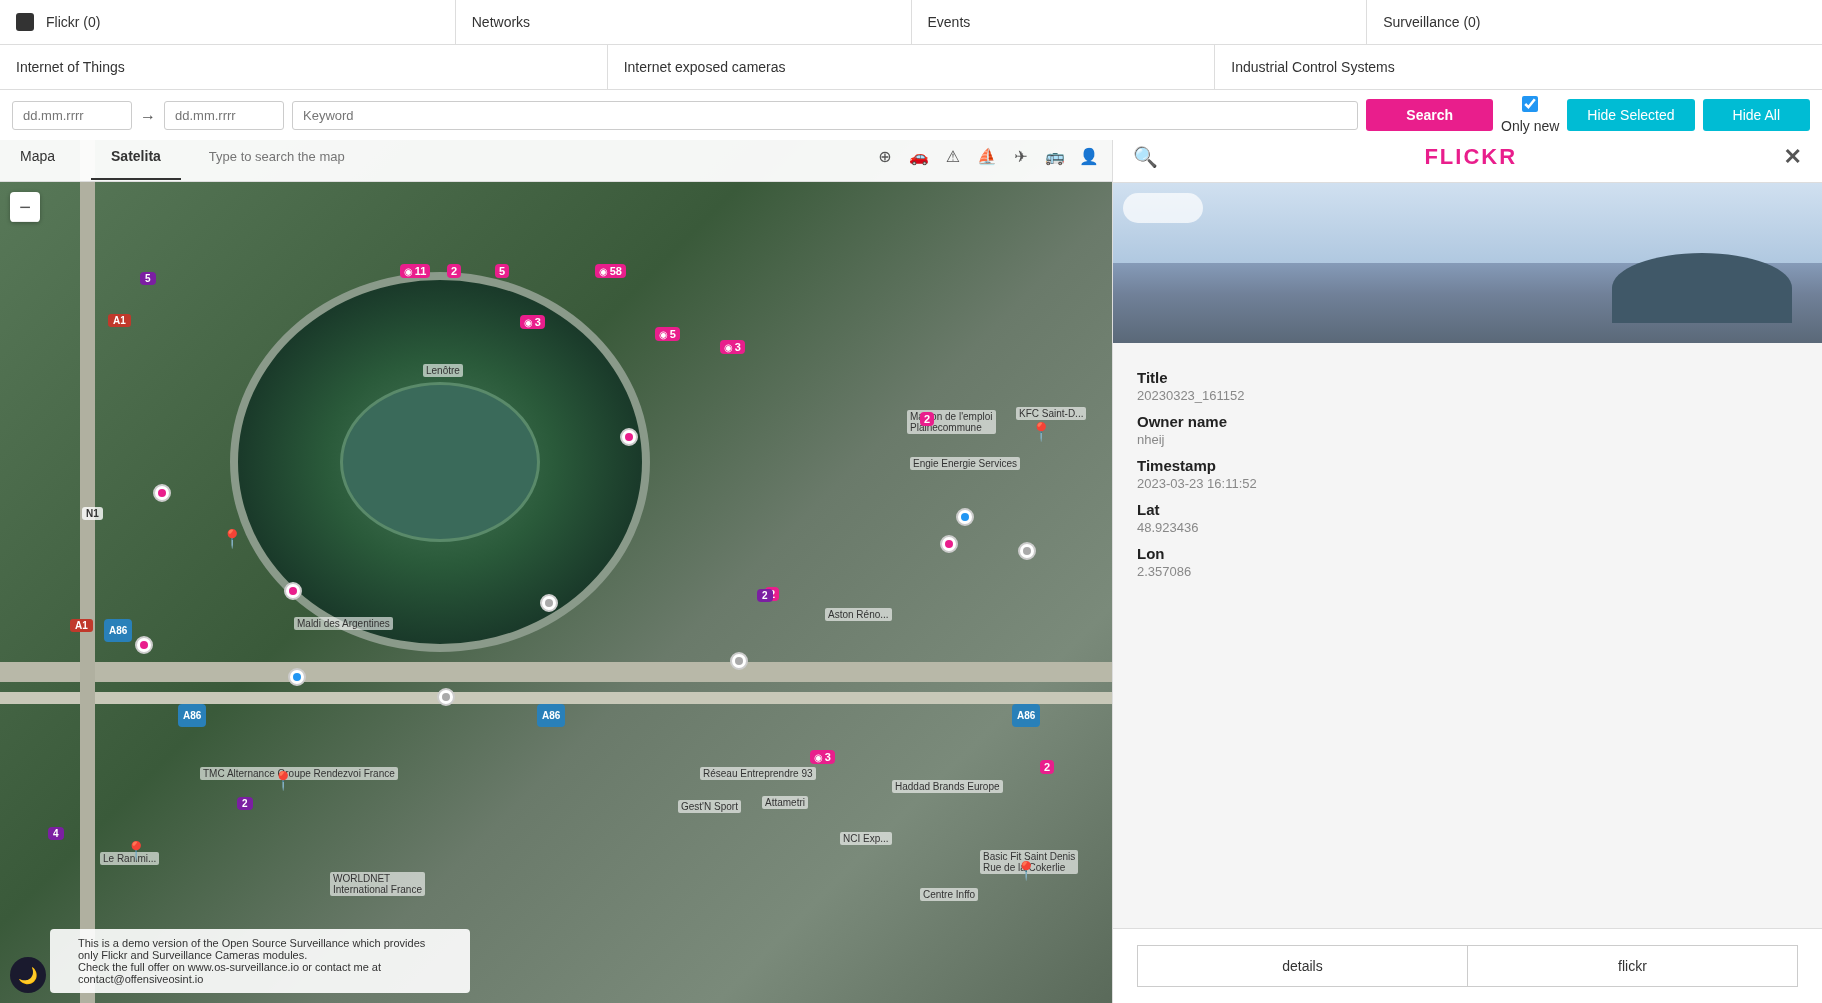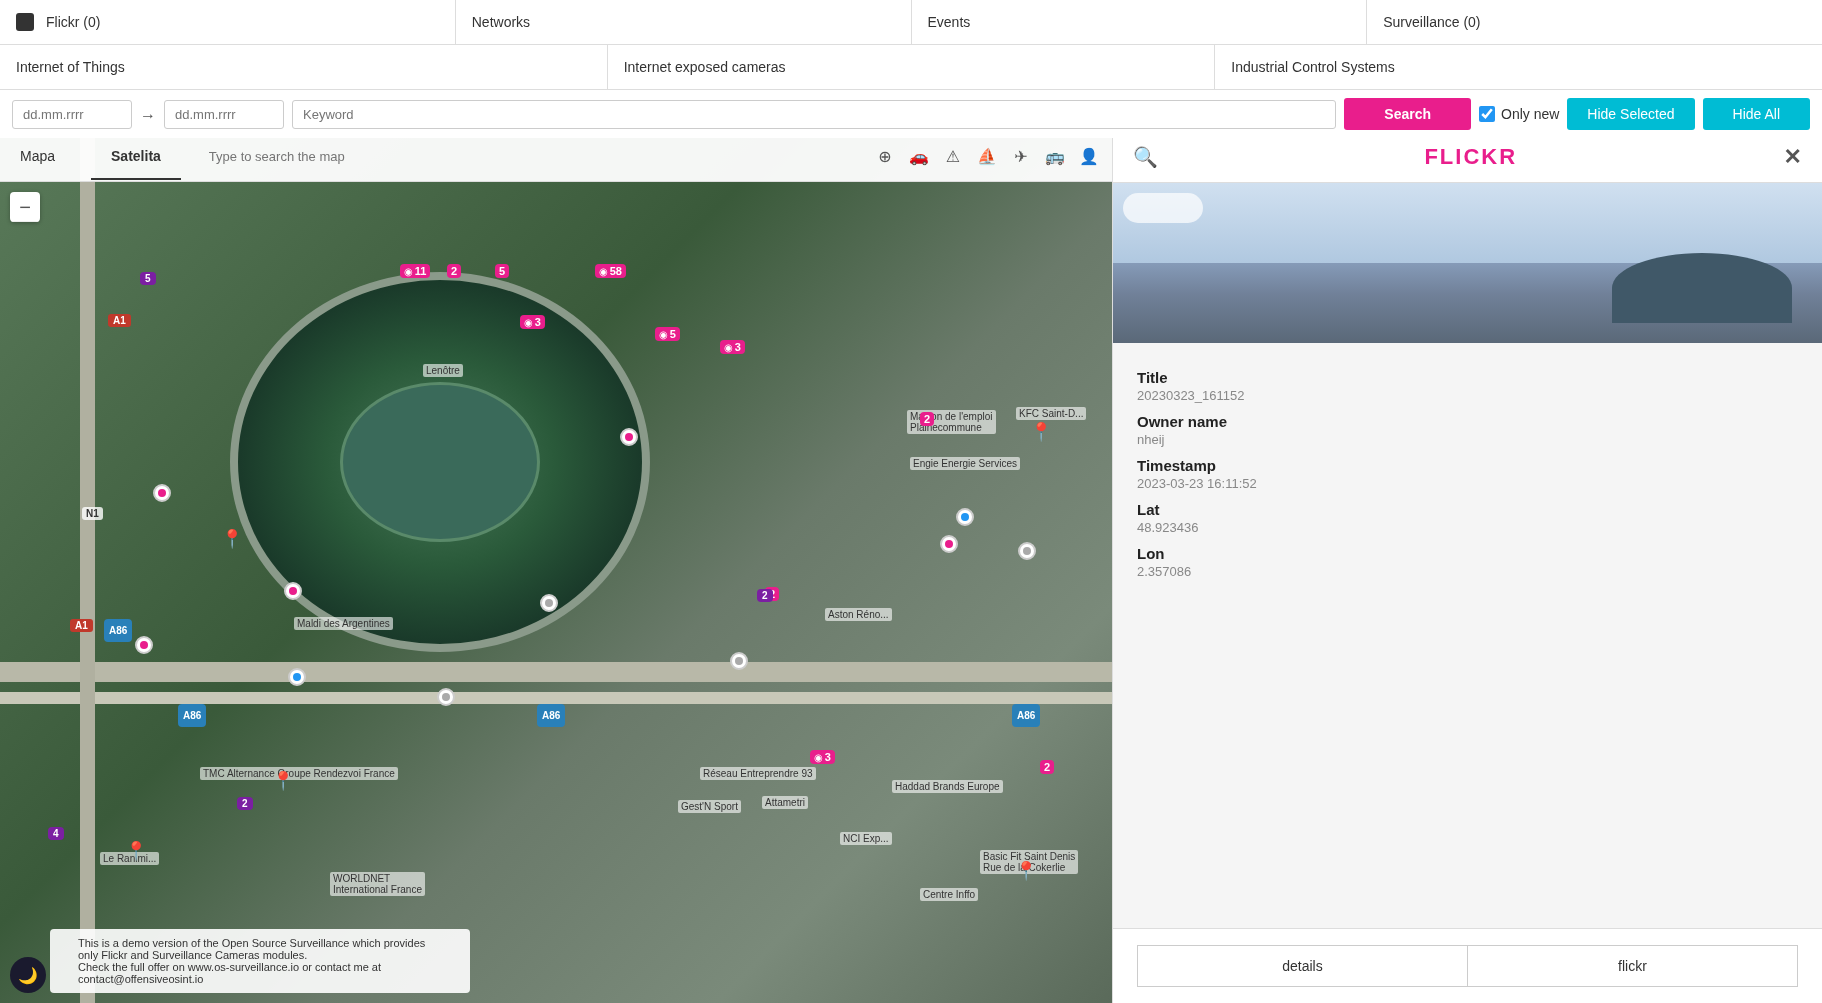--- a/index.html
+++ b/index.html
@@ -79,20 +79,21 @@
       font-size: 14px;
       cursor: pointer;
       font-weight: bold;
     }
     .only-new-label {
       display: flex;
       align-items: center;
       gap: 6px;
       font-size: 14px;
       color: #333;
+      flex-direction: column;
     }
     .only-new-cb { accent-color: #2196f3; width: 16px; height: 16px; }
     .hide-selected-btn {
       background: #00bcd4;
       color: #fff;
       border: none;
       border-radius: 3px;
       padding: 8px 20px;
       font-size: 14px;
       cursor: pointer;

